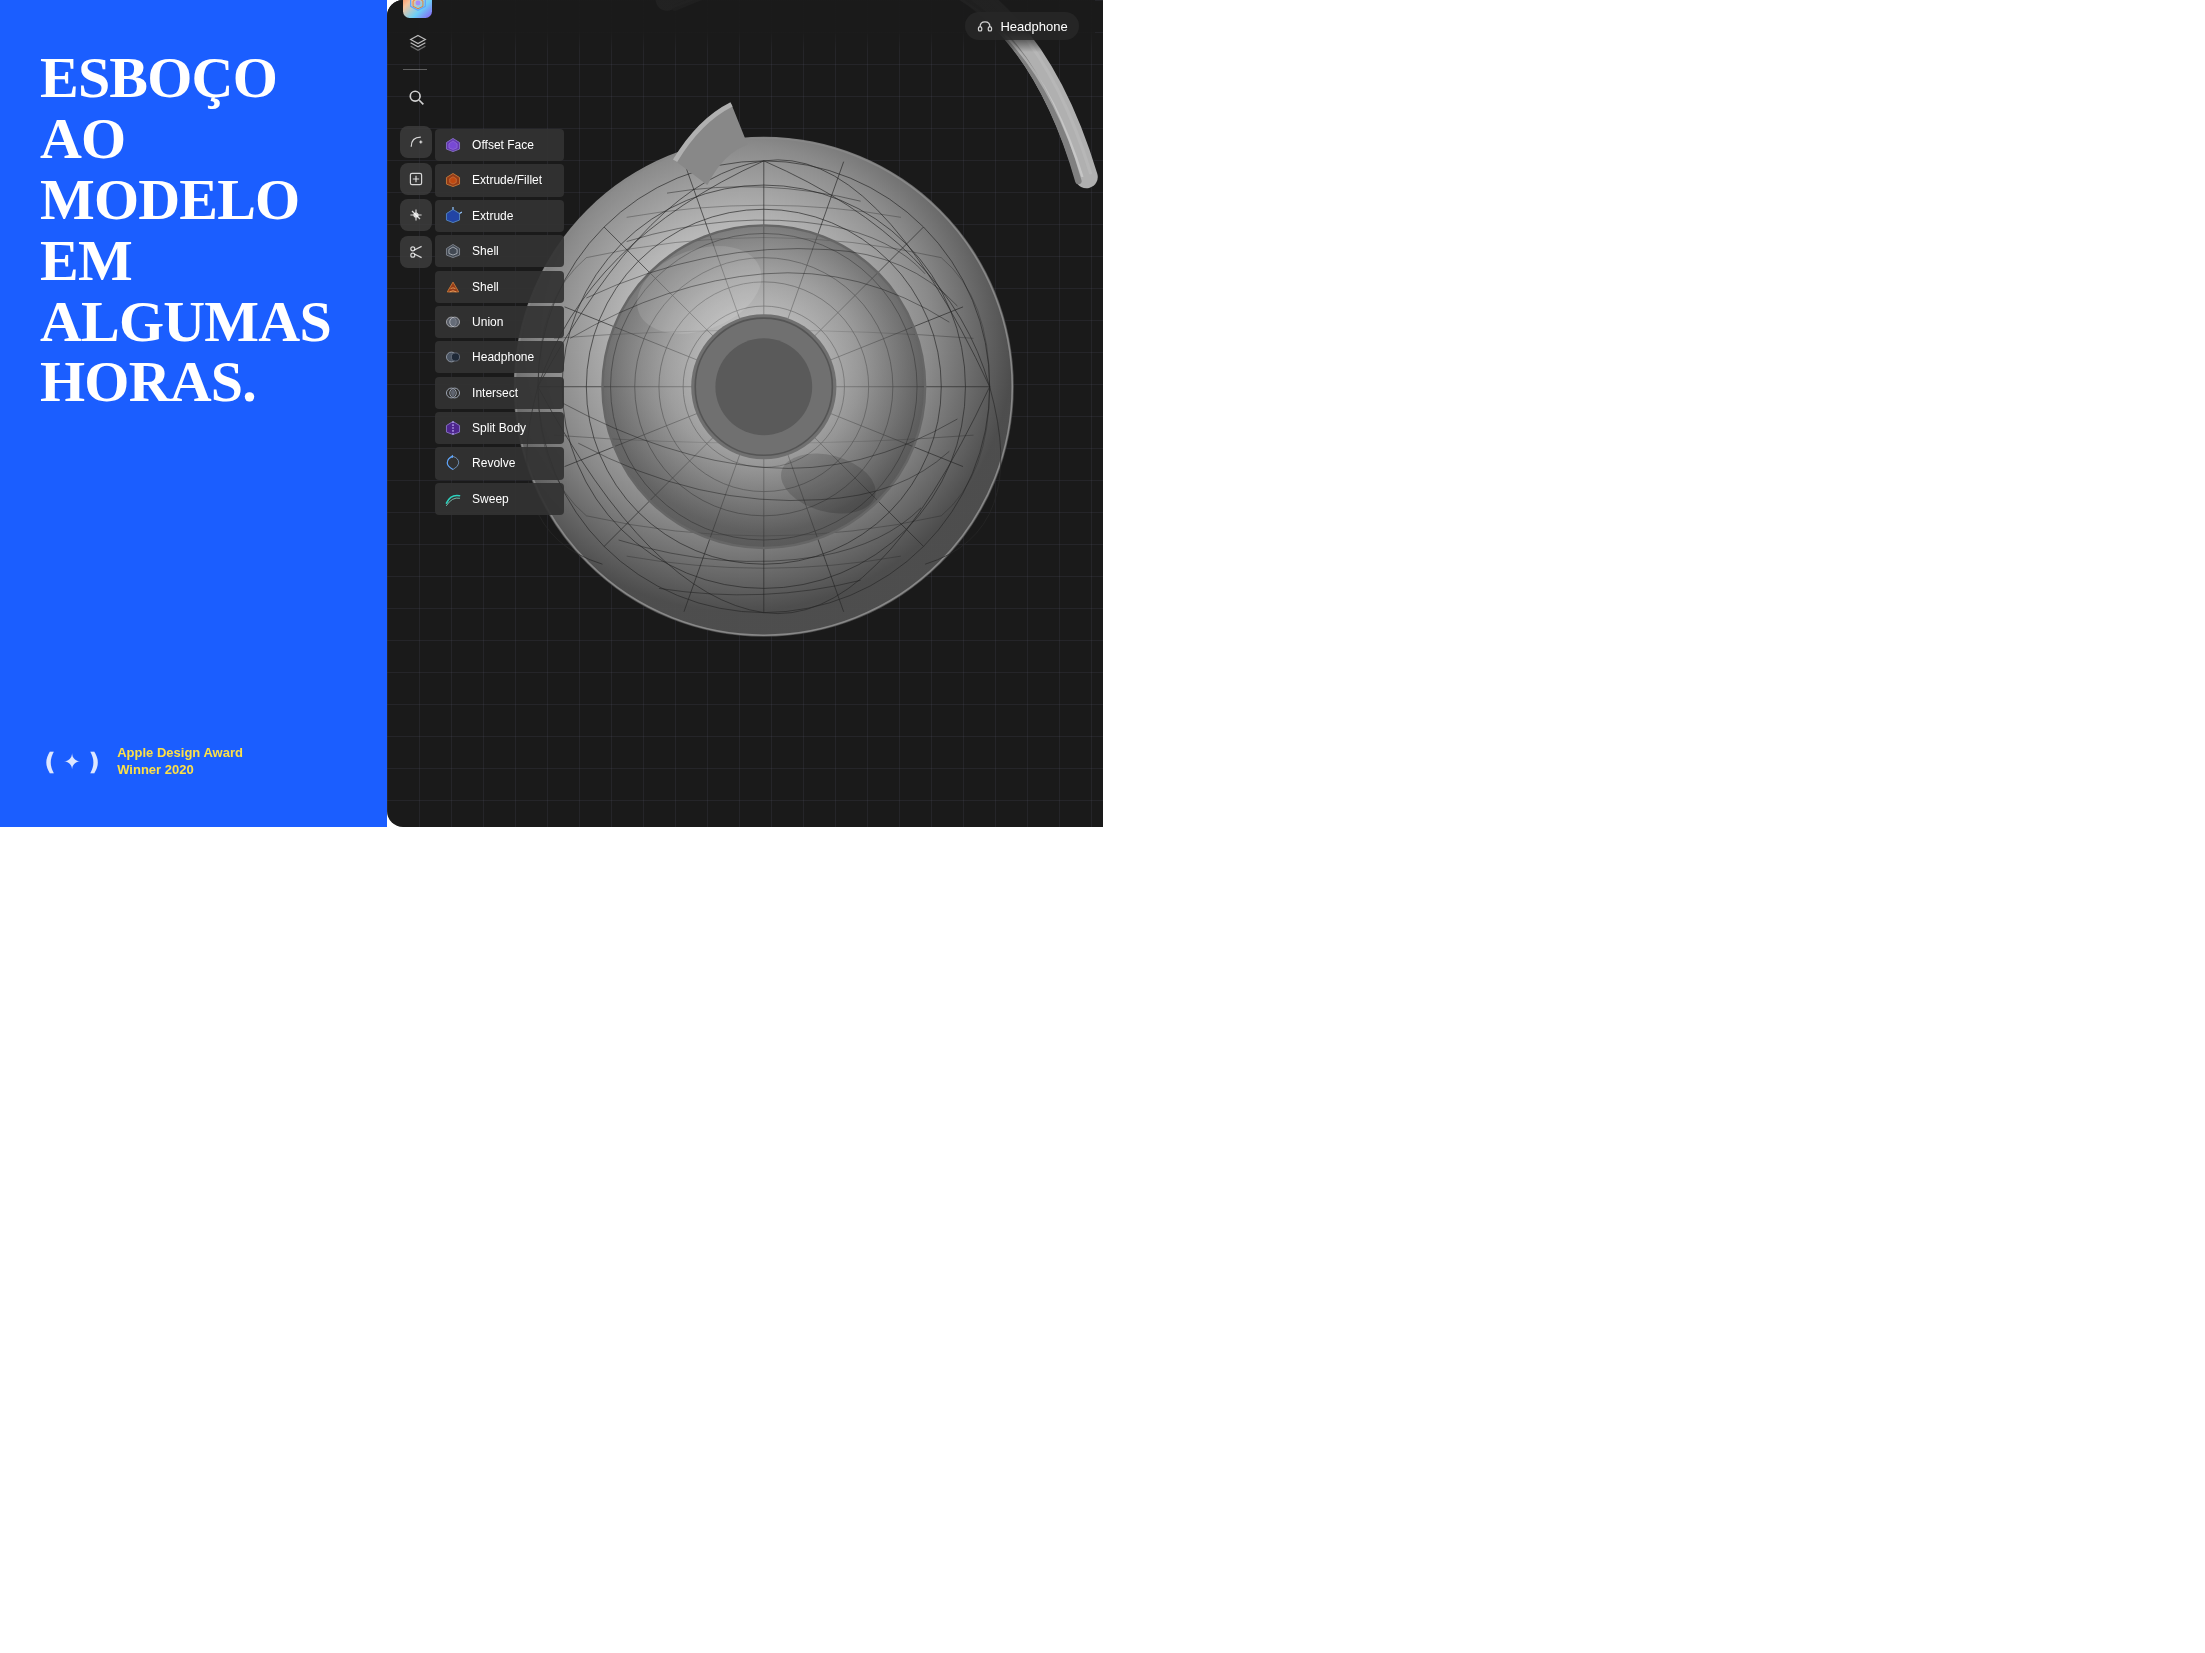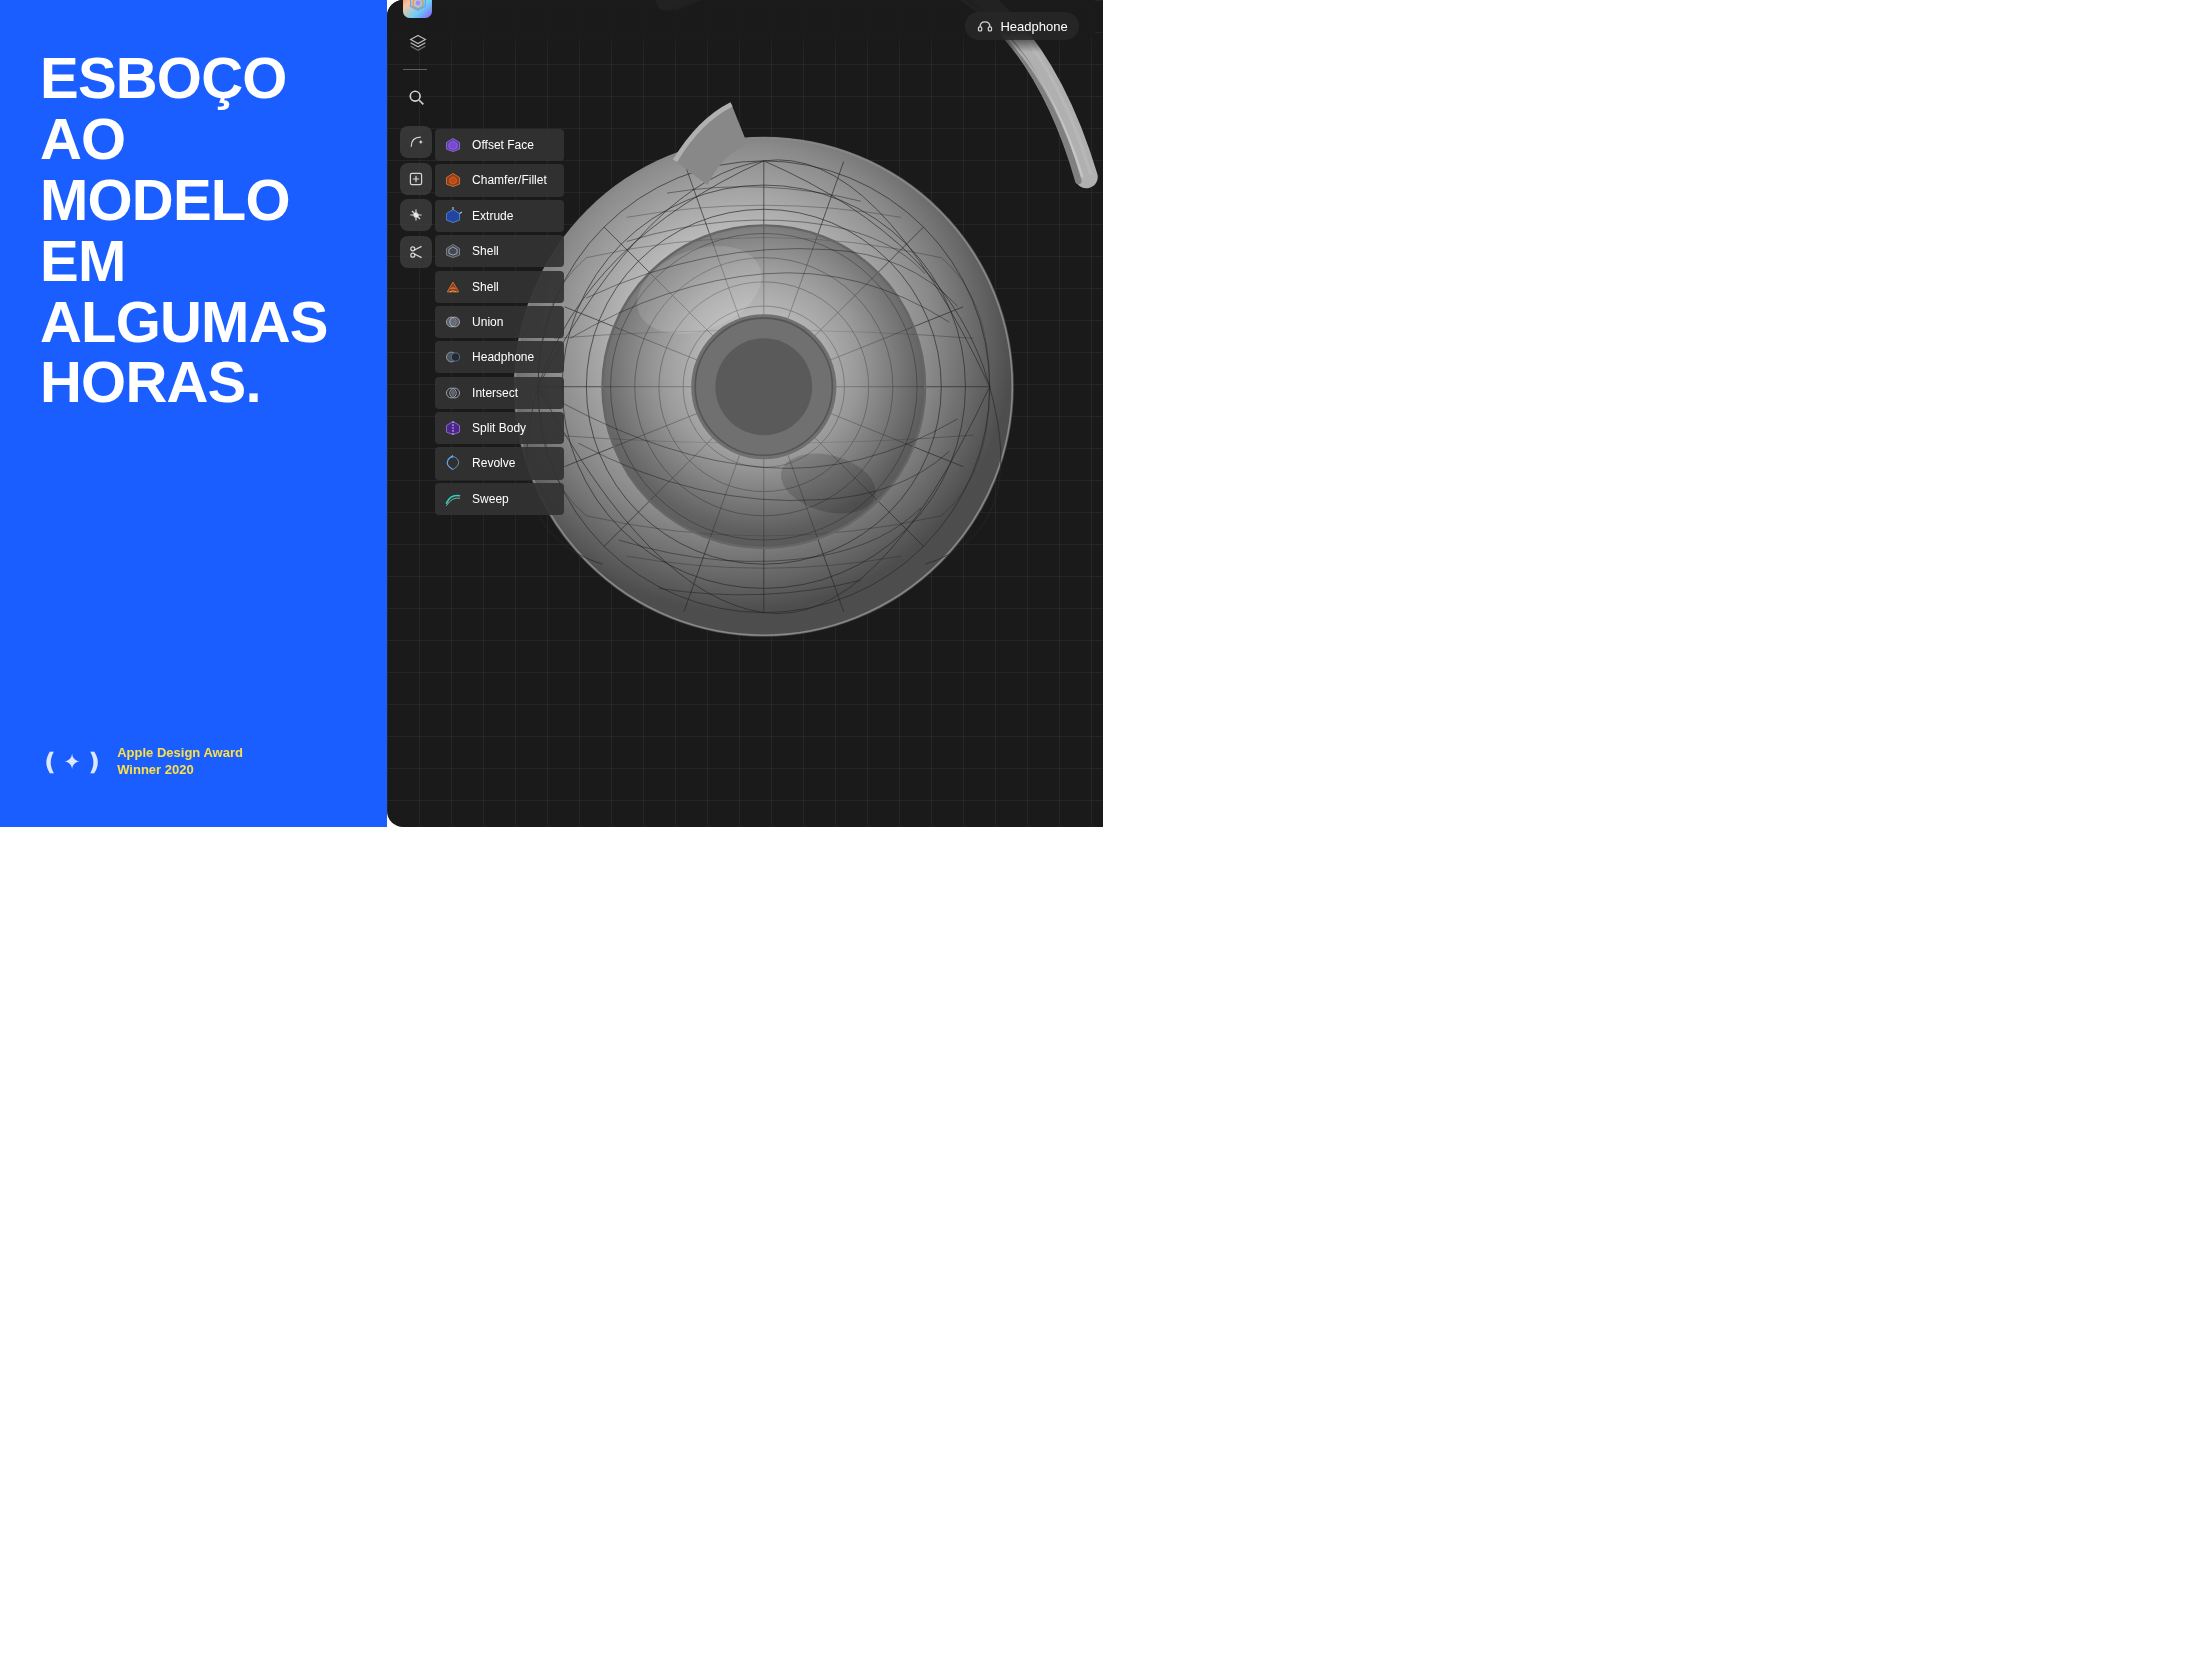--- a/index.html
+++ b/index.html
@@ -25,20 +25,21 @@
       position: relative;
     }
 
     .headline {
       font-size: 58px;
       font-weight: 900;
       color: #ffffff;
       line-height: 1.05;
       text-transform: uppercase;
       letter-spacing: -0.8px;
+      font-family: Liberation Serif, serif;
     }
 
     .award-section {
       display: flex;
       align-items: center;
       gap: 13px;
     }
 
     .award-badge {
       display: flex;
@@ -439,21 +440,21 @@
       <span class="menu-item-label">Offset Face</span>
     </div>
 
     <div class="menu-item">
       <div class="menu-item-icon icon-orange">
         <svg width="18" height="18" viewBox="0 0 22 22" fill="none">
           <polygon points="11,3 19,8 19,16 11,19 3,16 3,8" fill="#c2410c" opacity="0.7" stroke="#fb923c" stroke-width="1.2"></polygon>
           <polygon points="11,7 15,9.5 15,14 11,16 7,14 7,9.5" fill="#ea580c" opacity="0.5" stroke="#fdba74" stroke-width="0.8"></polygon>
         </svg>
       </div>
-      <span class="menu-item-label">Chamfer/Fillet</span>
+      <span class="menu-item-label">Extrude/Fillet</span>
     </div>
 
     <div class="menu-item">
       <div class="menu-item-icon icon-blue">
         <svg width="18" height="18" viewBox="0 0 22 22" fill="none">
           <polygon points="11,3 19,8 19,16 11,19 3,16 3,8" fill="#1d4ed8" opacity="0.7" stroke="#60a5fa" stroke-width="1.2"></polygon>
           <line x1="11" y1="3" x2="11" y2="0" stroke="#93c5fd" stroke-width="1.5"></line>
           <line x1="19" y1="8" x2="22" y2="6" stroke="#93c5fd" stroke-width="1.5"></line>
         </svg>
       </div>

